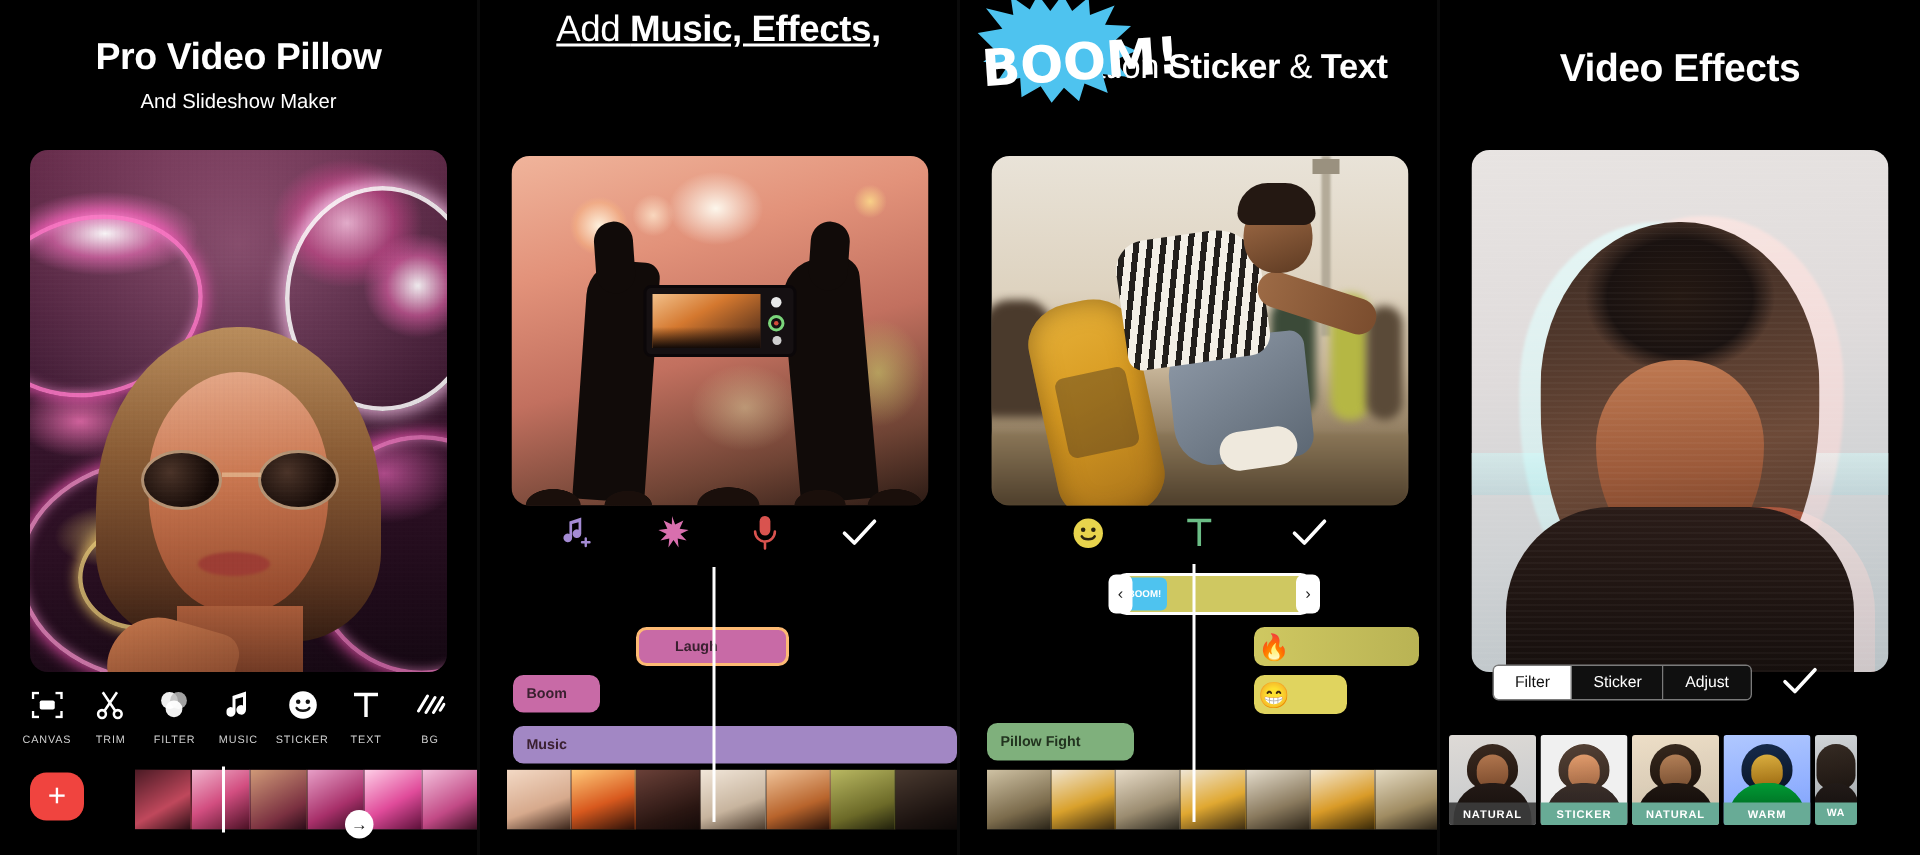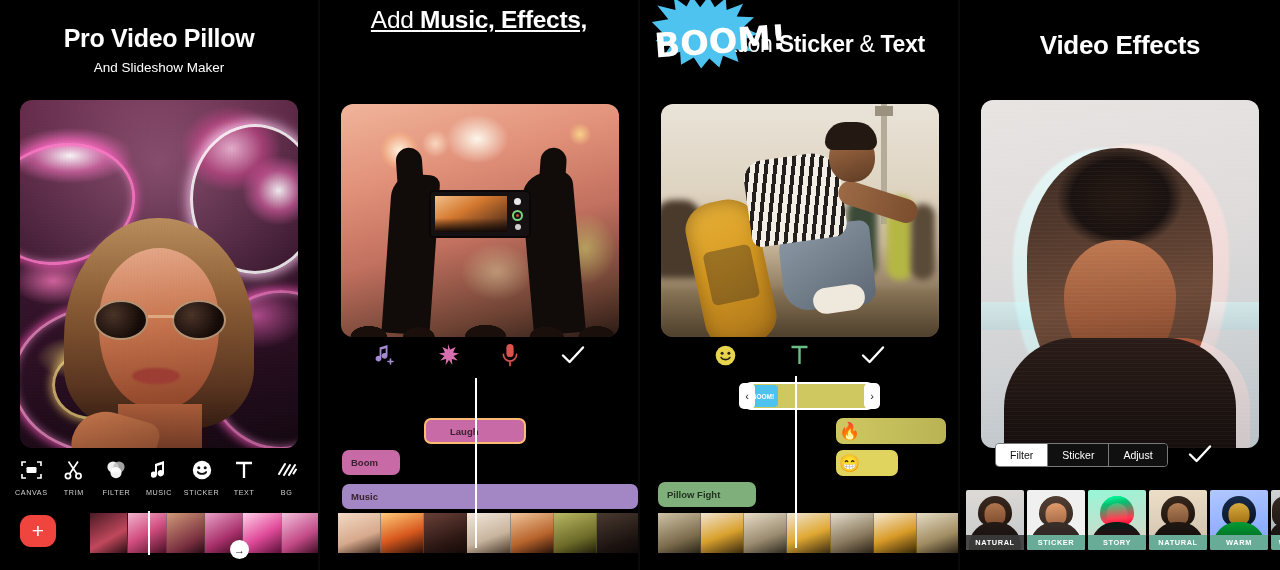--- a/index.html
+++ b/index.html
@@ -555,29 +555,20 @@
       <div class="fthumb">
         <div class="fmini" style="filter:brightness(1.35) contrast(.88);">
             <div class="fm-bg"></div>
             <div class="fm-head"></div>
             <div class="fm-face"></div>
             <div class="fm-body"></div>
           </div>
         <div class="flabel teal">STICKER</div>
       </div>
       <div class="fthumb">
-        <div class="fmini" style="filter:saturate(2.2) hue-rotate(-18deg);">
-            <div class="fm-bg" style="background:linear-gradient(170deg,#bfe9e6,#d7d2cc);"></div>
-          <div class="fm-head" style="background:linear-gradient(170deg,#1fd6c8,#d0261a);"></div>
-          <div class="fm-face" style="background:linear-gradient(175deg,#6fb9a8,#c03020);"></div>
-          <div class="fm-body" style="background:linear-gradient(180deg,#0f1a1a,#2a0a08);"></div>
-          </div>
-        <div class="flabel teal">STORY</div>
-      </div>
-      <div class="fthumb">
         <div class="fmini" style="filter:sepia(.25) contrast(1.05);">
             <div class="fm-bg" style="background:linear-gradient(170deg,#d8cfc4,#b9b2a8);"></div>
             <div class="fm-head"></div>
             <div class="fm-face"></div>
             <div class="fm-body"></div>
           </div>
         <div class="flabel teal">NATURAL</div>
       </div>
       <div class="fthumb">
         <div class="fmini" style="filter:saturate(1.6);">

